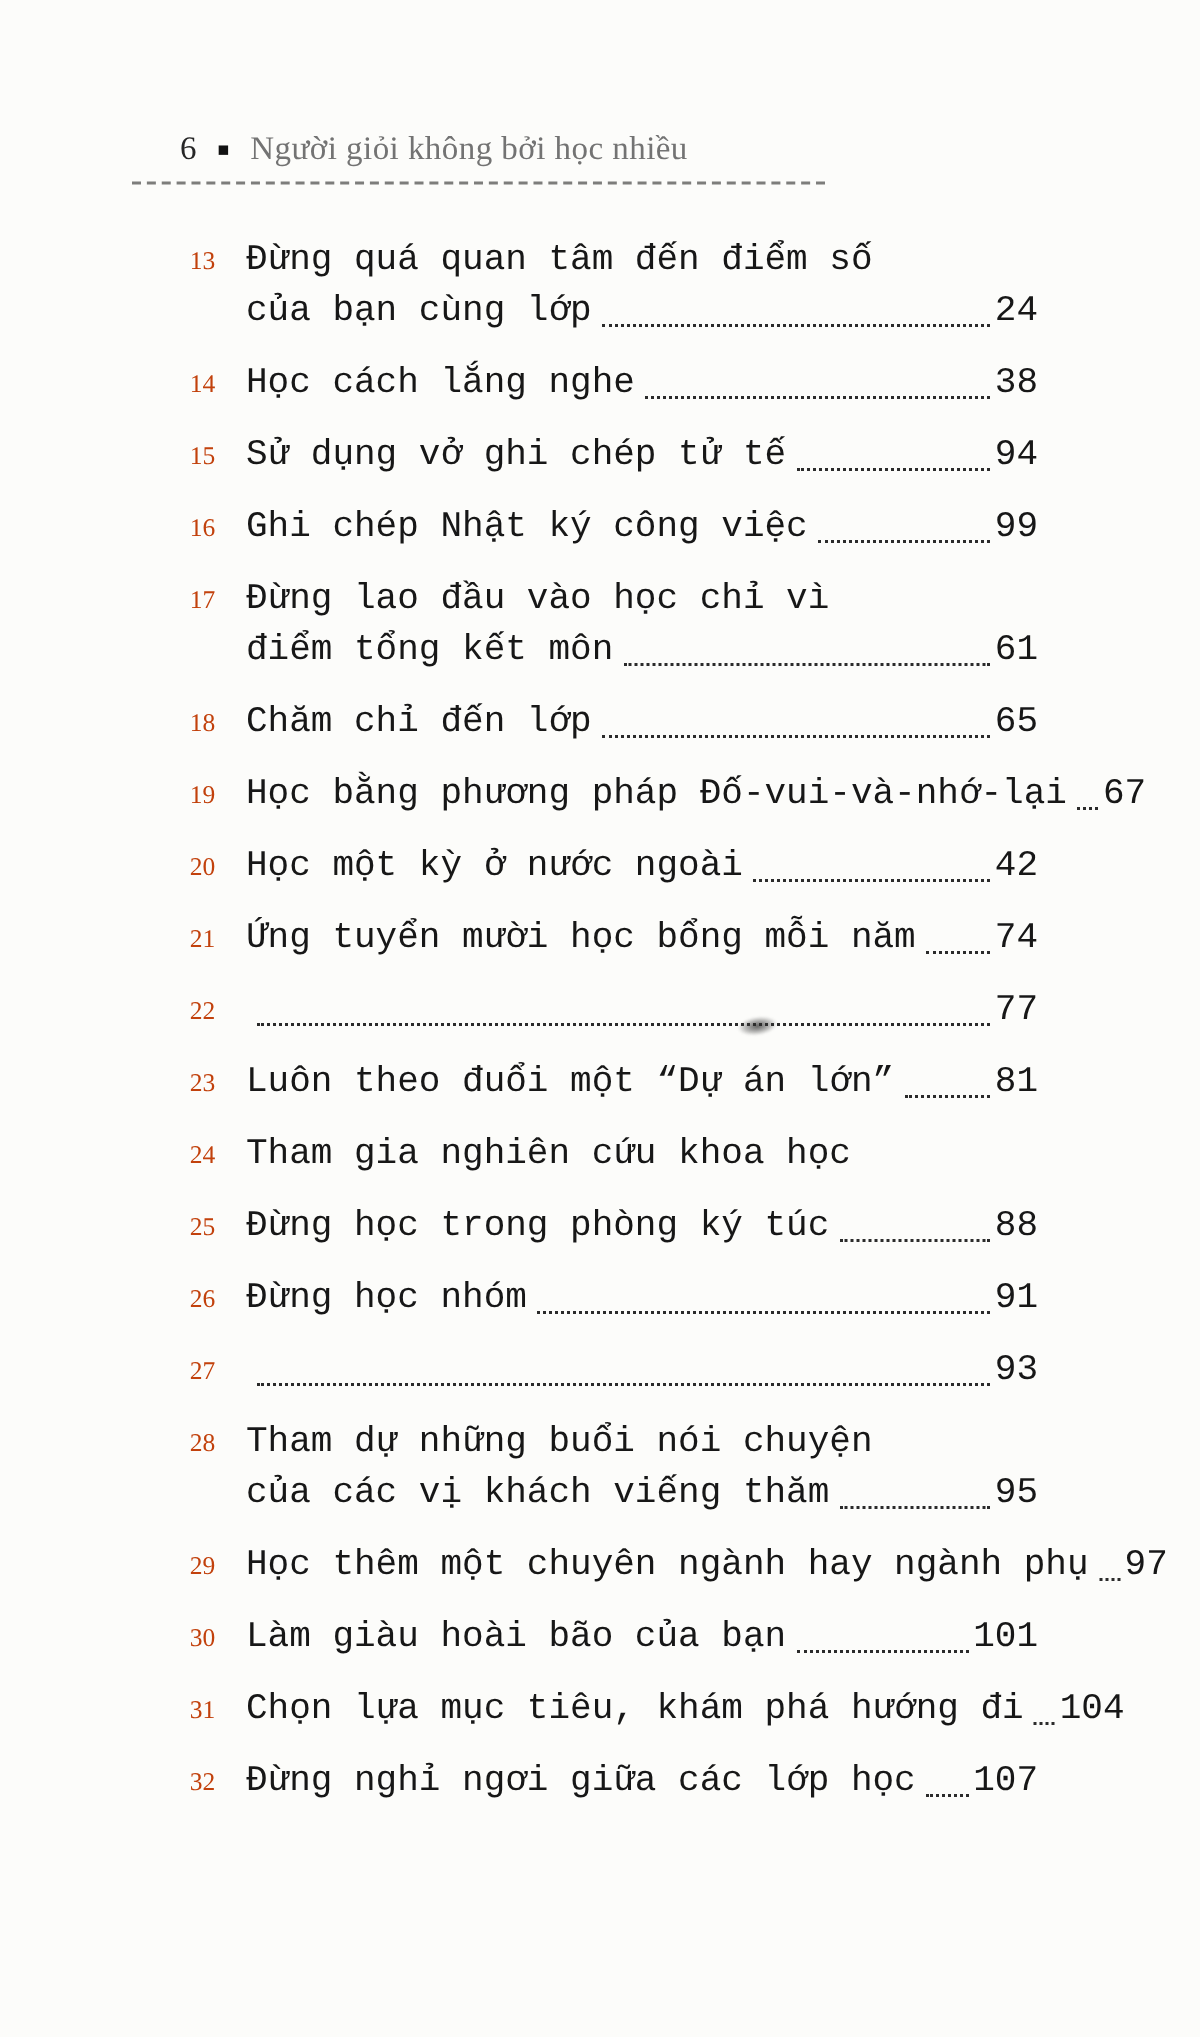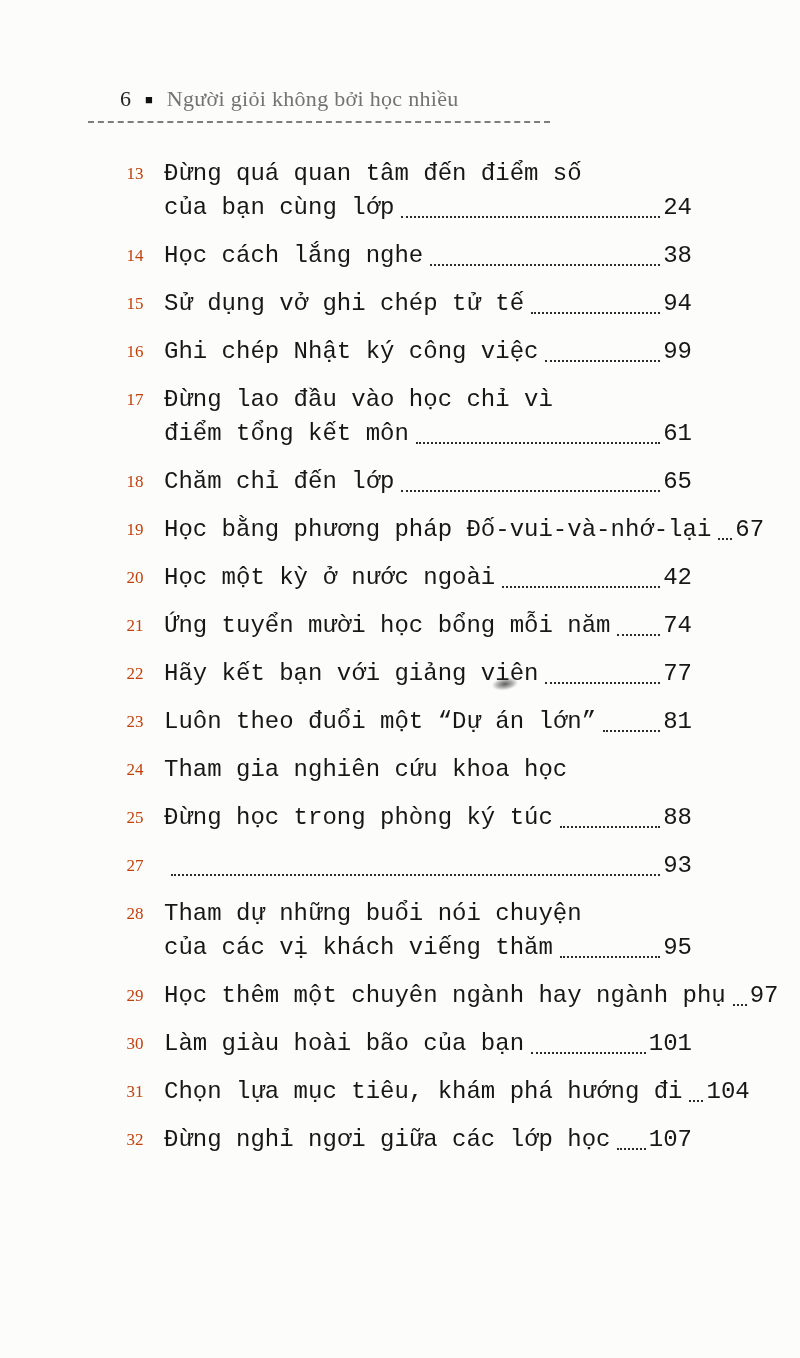--- a/index.html
+++ b/index.html
@@ -208,21 +208,20 @@
             <span class="txt">Ứng tuyển mười học bổng mỗi năm</span>
             <span class="dots"></span>
             <span class="pg">74</span>
           </div>
         </div>
       </div>
       <div class="entry">
         <div class="num">22</div>
         <div class="body">
           <div class="line">
-            <span class="txt">Hãy kết bạn với giảng viên</span>
             <span class="dots"></span>
             <span class="pg">77</span>
           </div>
         </div>
       </div>
       <div class="entry">
         <div class="num">23</div>
         <div class="body">
           <div class="line">
             <span class="txt">Luôn theo đuổi một “Dự án lớn”</span>
@@ -239,20 +238,30 @@
           </div>
         </div>
       </div>
       <div class="entry">
         <div class="num">25</div>
         <div class="body">
           <div class="line">
             <span class="txt">Đừng học trong phòng ký túc</span>
             <span class="dots"></span>
             <span class="pg">88</span>
+          </div>
+        </div>
+      </div>
+      <div class="entry">
+        <div class="num">26</div>
+        <div class="body">
+          <div class="line">
+            <span class="txt">Đừng học nhóm</span>
+            <span class="dots"></span>
+            <span class="pg">91</span>
           </div>
         </div>
       </div>
       <div class="entry">
         <div class="num">27</div>
         <div class="body">
           <div class="line">
             <span class="dots"></span>
             <span class="pg">93</span>
           </div>

